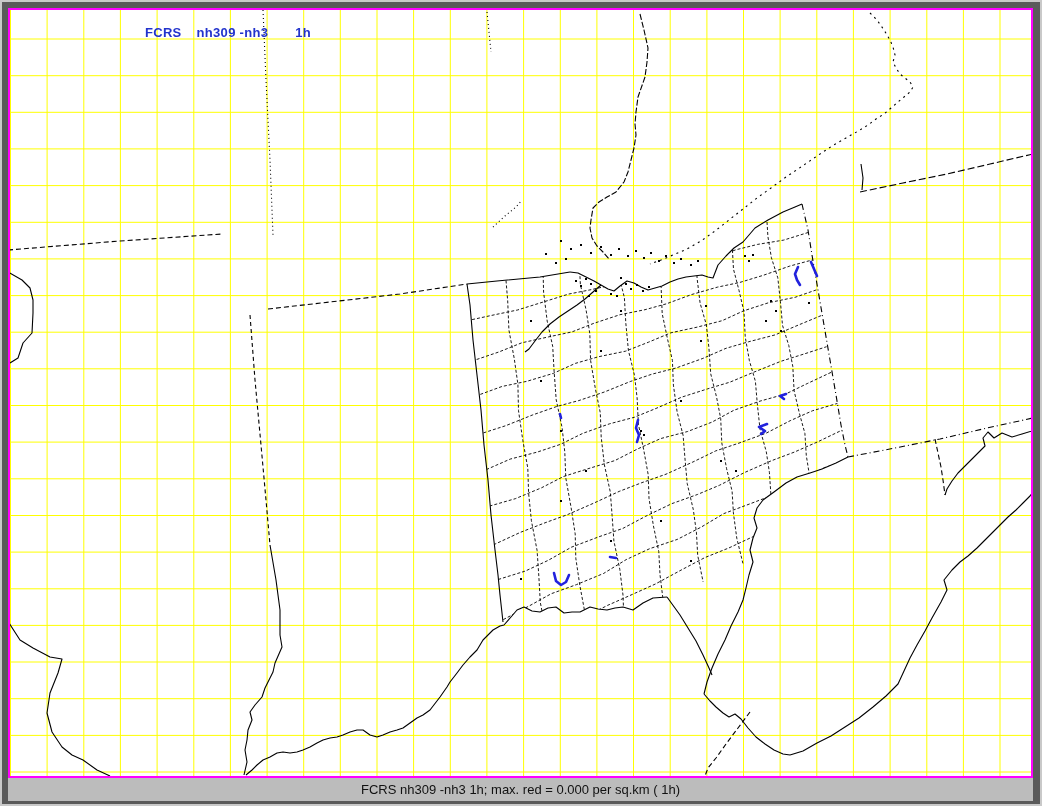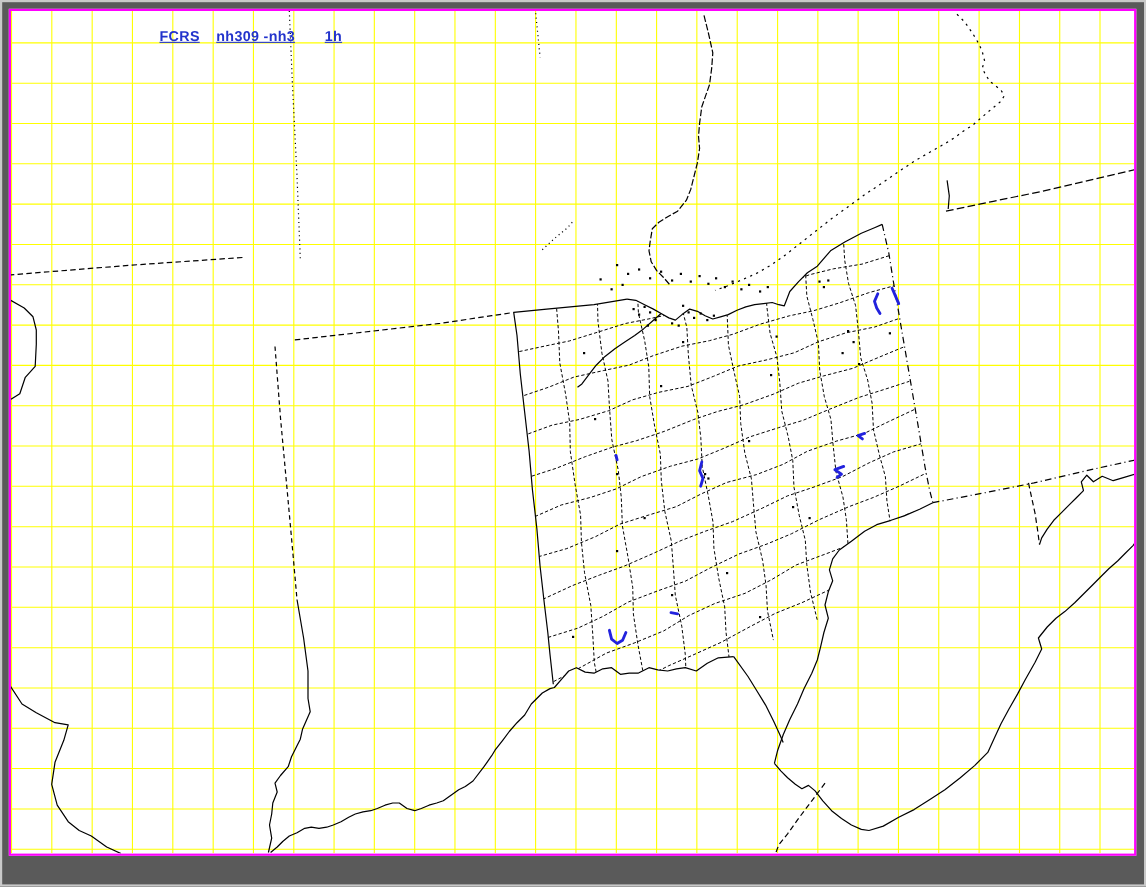--- a/index.html
+++ b/index.html
@@ -193,17 +193,20 @@
           <polyline points="786,394 780,396 784,399"></polyline>
           <polyline points="767,424 759,427 765,431 761,434"></polyline>
           <polyline points="638,420 636,428 639,435 637,442"></polyline>
           <polyline points="560,414 561,418"></polyline>
           <polyline points="554,573 556,581 561,585 566,582 569,575"></polyline>
           <polyline points="610,557 616,558"></polyline>
         </g>
       </svg>
     </div>
 
-  <div class="map-title" style="color: rgb(34, 51, 204); text-decoration: underline;">
+  <div class="map-title" style="color: rgb(34, 51, 204);">
     <span>FCRS</span><span class="gap1">nh309 -nh3</span><span class="gap2">1h</span>
   </div>
 
+  <div class="statusbar" style="background: rgb(188, 188, 188);">
+    <span>FCRS nh309 -nh3 1h; max. red = 0.000 per sq.km ( 1h)</span>
+  </div>
 </div>
 
 </body></html>

